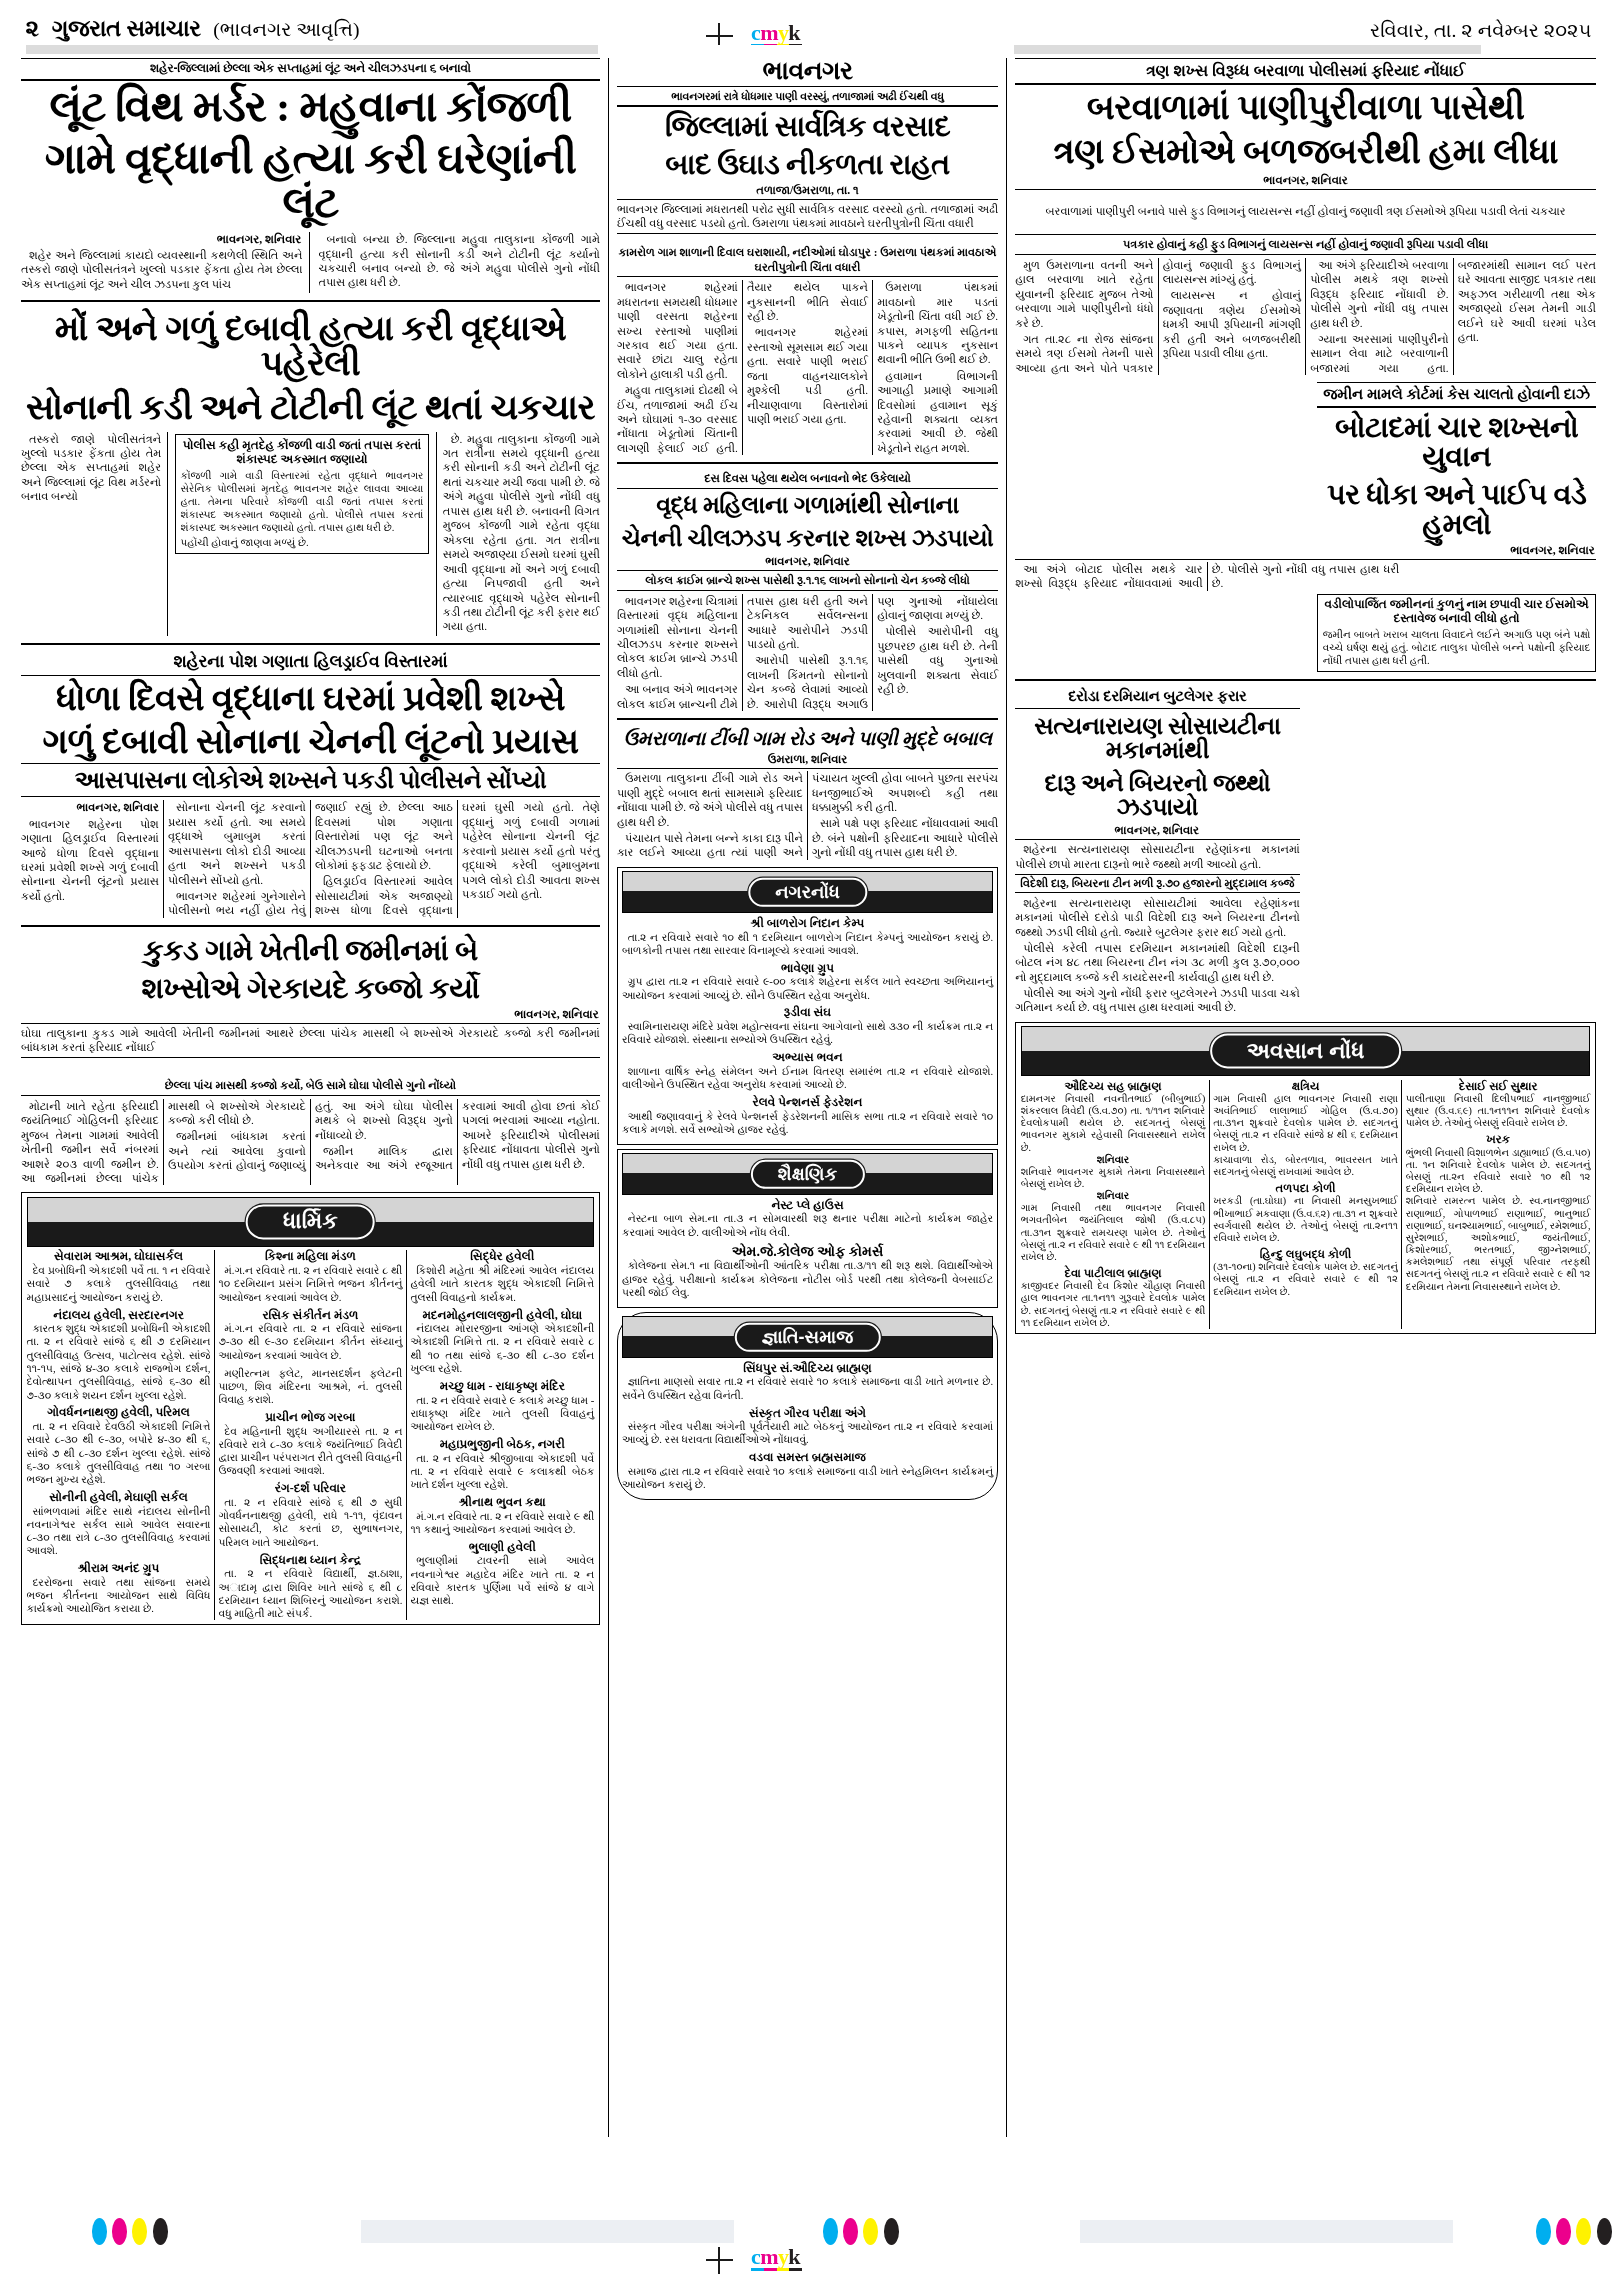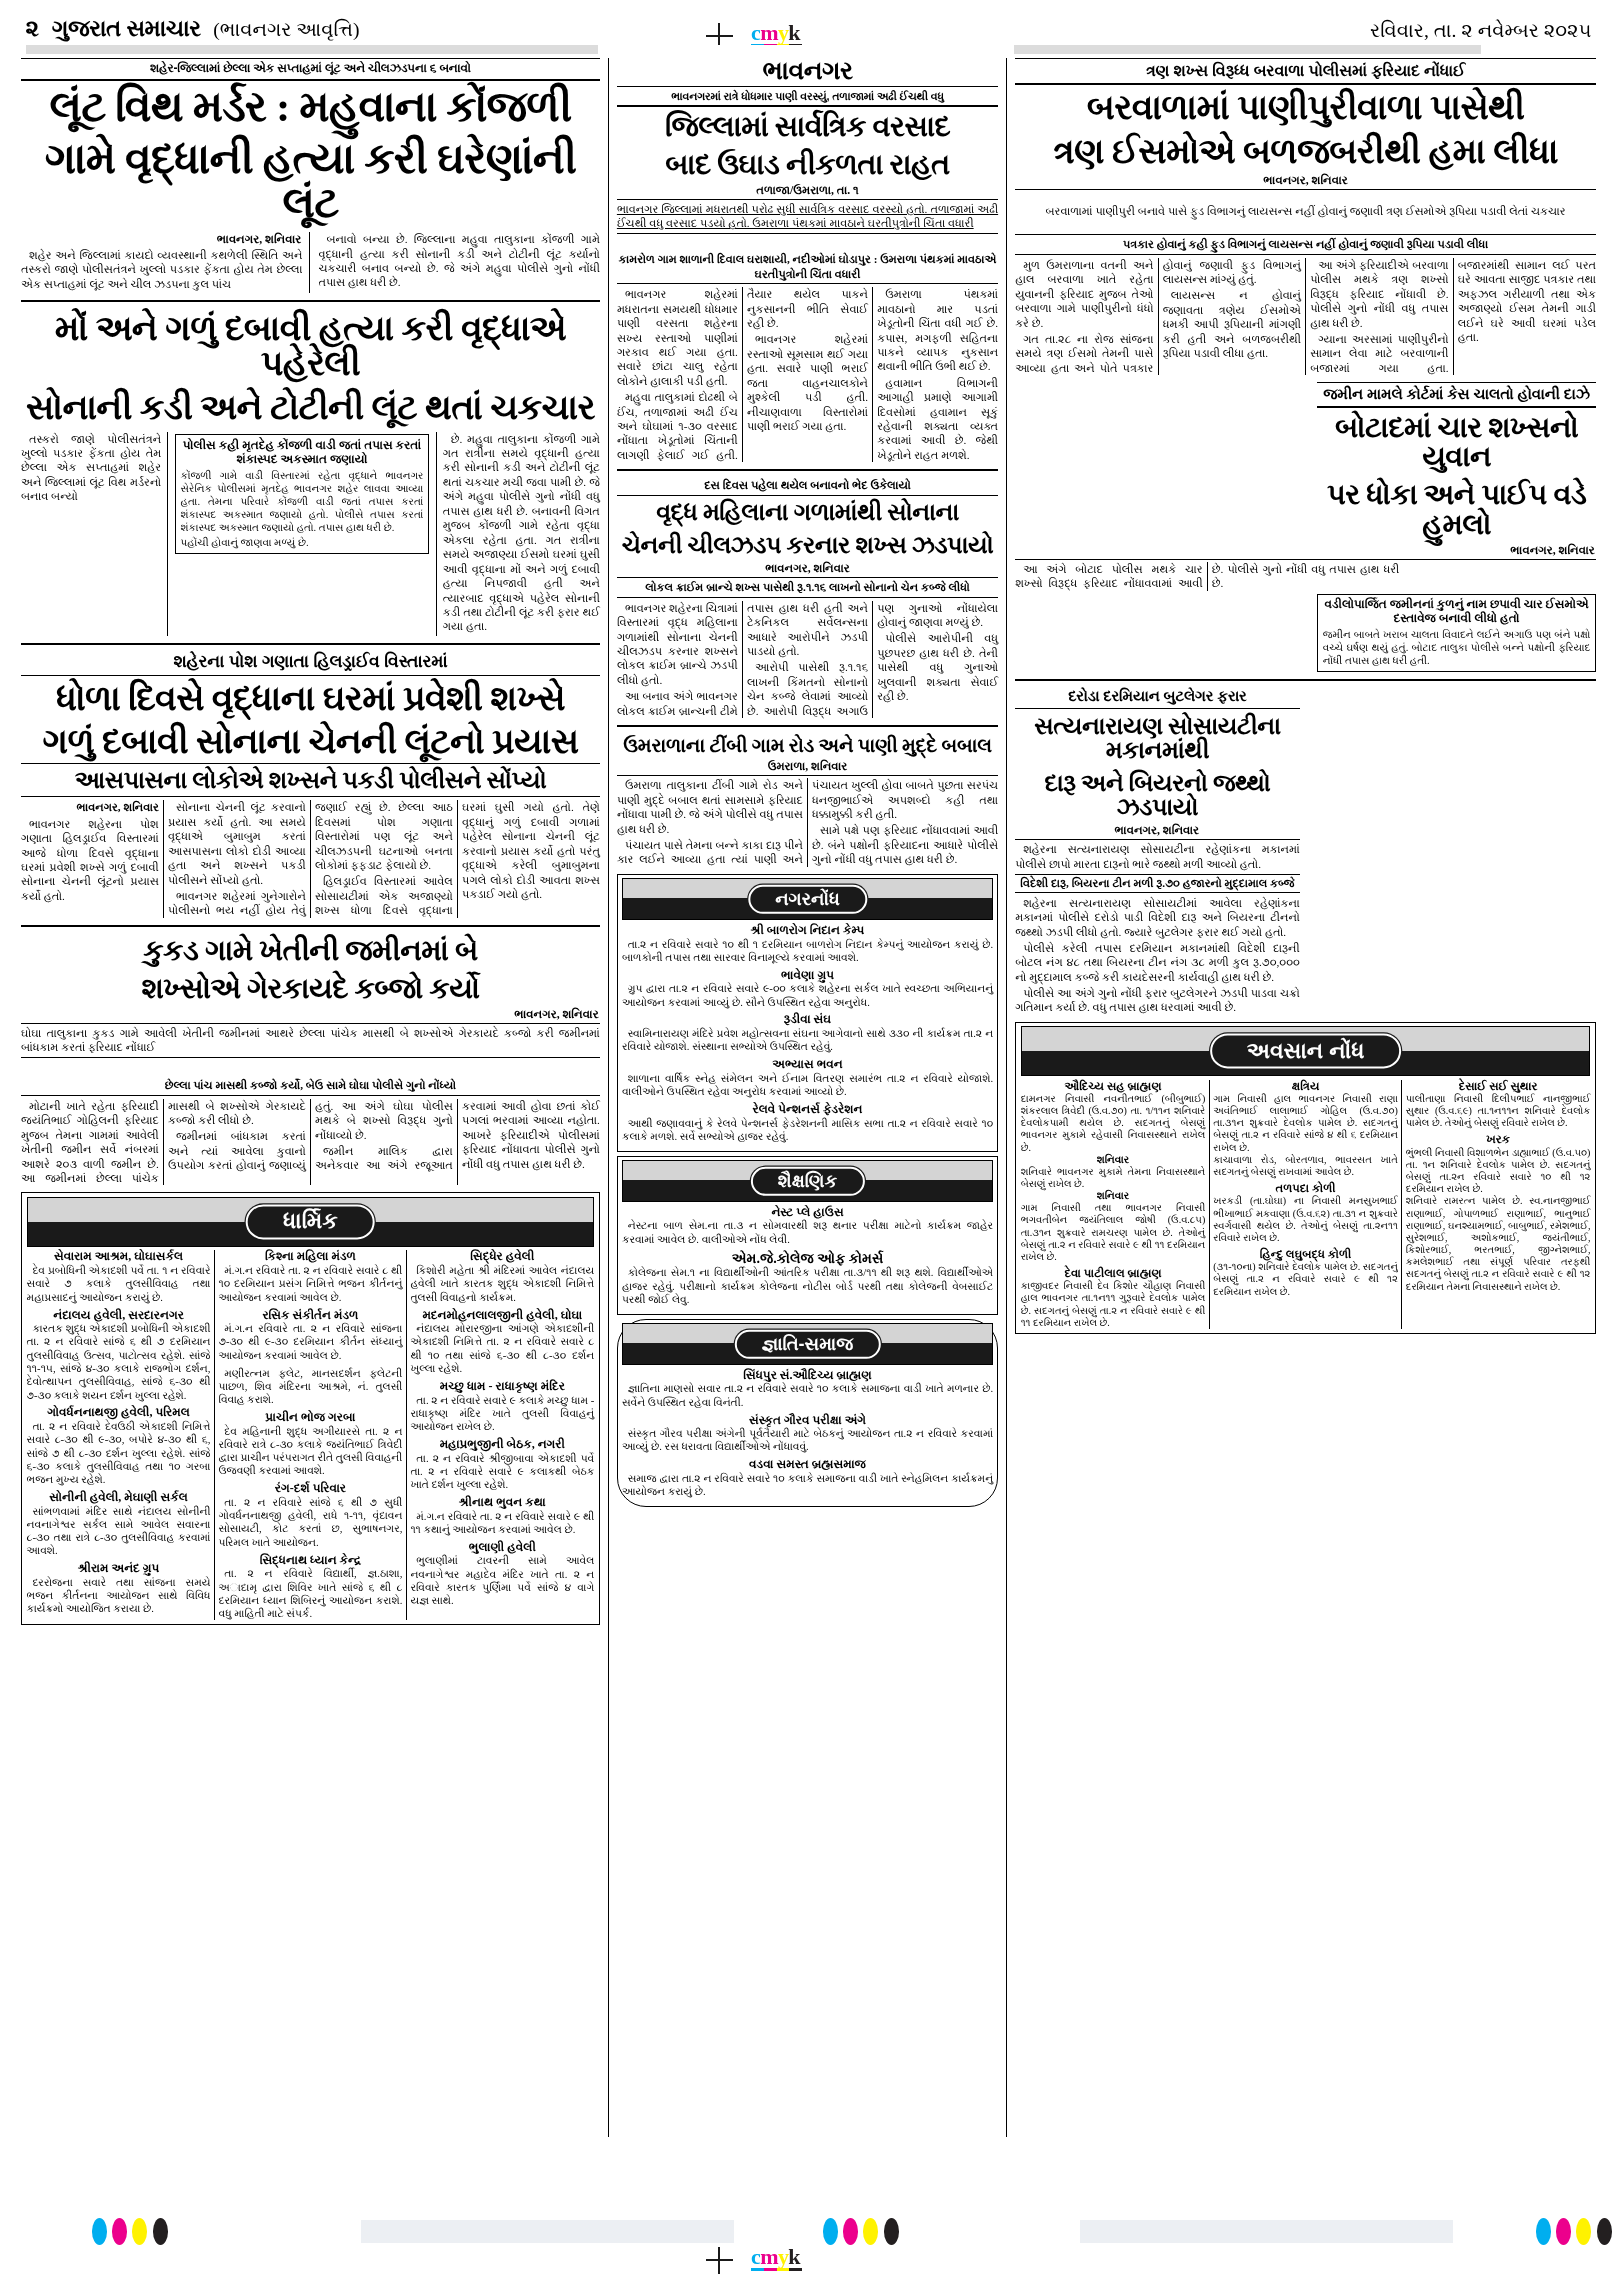--- a/index.html
+++ b/index.html
@@ -53,21 +53,21 @@
   }
   .kicker.nb-top { border-top:none; }
   .headline {
     text-align:center; font-weight:700; line-height:1.02;
     font-family:"Liberation Serif",serif; padding:4.6px 0 3.5px 0;
   }
   .hl-xxl { font-size:43px; letter-spacing:-0.9px; }
   .hl-xl  { font-size:35px; letter-spacing:-0.7px; }
   .hl-lg  { font-size:29px; letter-spacing:-0.6px; }
   .hl-md  { font-size:24px; letter-spacing:-0.5px; }
-  .hl-sm  { font-size:19.6px; letter-spacing:-0.3px; }
+  .hl-sm  { font-size:19.6px; letter-spacing:-0.3px;font-style:italic; }
   .byline { text-align:right; font-size:11.6px; font-weight:700; padding:1.2px 1.2px 1.7px 0; }
   .byline-c { text-align:center; font-size:11.6px; font-weight:700; padding:1.2px 0 1.7px 0; }
 
   .body-cols { column-gap:9.2px; column-rule:0.6px solid #000; font-size:11.3px; line-height:1.28; text-align:justify; }
   .body-cols.c2 { column-count:2; }
   .body-cols.c3 { column-count:3; }
   .body-cols.c4 { column-count:4; }
   .body-cols p { margin:0 0 1.7px 0; text-indent:8px; }
   .body-plain { font-size:11.3px; line-height:1.28; text-align:justify; }
   .body-plain p { margin:0 0 1.7px 0; text-indent:8px; }
@@ -338,21 +338,21 @@
 
     <div class="col col-mid">
 
       <div class="section-title-center">ભાવનગર</div>
 
       <div class="story">
         <div class="kicker" style="font-size:11px;">ભાવનગરમાં રાત્રે ધોધમાર પાણી વરસ્યું, તળાજામાં અઢી ઈંચથી વધુ</div>
         <div class="headline hl-lg">જિલ્લામાં સાર્વત્રિક વરસાદ</div>
         <div class="headline hl-lg">બાદ ઉઘાડ નીકળતા રાહત</div>
         <div class="byline-c">તળાજા/ઉમરાળા, તા. ૧</div>
-        <div class="body-plain" style="border-top:1.2px solid #000; border-bottom:1.2px solid #000; padding:2.3px 0; margin-bottom:18px;text-decoration:underline;">
+        <div class="body-plain" style="border-top:1.2px solid #000; border-bottom:1.2px solid #000; padding:2.3px 0; margin-bottom:11px;">
           <span>ભાવનગર જિલ્લામાં મધરાતથી પરોઢ સુધી સાર્વત્રિક વરસાદ વરસ્યો હતો. તળાજામાં અઢી ઈંચથી વધુ વરસાદ પડયો હતો. ઉમરાળા પંથકમાં માવઠાને ઘરતીપુત્રોની ચિંતા વધારી</span>
         </div>
         <div class="body-plain" style="font-weight:700; text-align:center; border-bottom:1.2px solid #000; padding-bottom:2.3px; margin-bottom:2.9px;">
           <span>કામરોળ ગામ શાળાની દિવાલ ઘરાશાયી, નદીઓમાં ઘોડાપુર : ઉમરાળા પંથકમાં માવઠાએ ઘરતીપુત્રોની ચિંતા વધારી</span>
         </div>
         <div class="body-cols c3">
           <p>ભાવનગર શહેરમાં મધરાતના સમયથી ધોધમાર પાણી વરસતા શહેરના સખ્ય રસ્તાઓ પાણીમાં ગરકાવ થઈ ગયા હતા. સવારે છાંટા ચાલુ રહેતા લોકોને હાલાકી પડી હતી.</p>
           <p>મહુવા તાલુકામાં દોઢથી બે ઈંચ, તળાજામાં અઢી ઈંચ અને ઘોઘામાં ૧-૩૦ વરસાદ નોંધાતા ખેડૂતોમાં ચિંતાની લાગણી ફેલાઈ ગઈ હતી. તૈયાર થયેલ પાકને નુકસાનની ભીતિ સેવાઈ રહી છે.</p>
           <p>ભાવનગર શહેરમાં રસ્તાઓ સૂમસામ થઈ ગયા હતા. સવારે પાણી ભરાઈ જતા વાહનચાલકોને મુશ્કેલી પડી હતી. નીચાણવાળા વિસ્તારોમાં પાણી ભરાઈ ગયા હતા.</p>
           <p>ઉમરાળા પંથકમાં માવઠાનો માર પડતાં ખેડૂતોની ચિંતા વધી ગઈ છે. કપાસ, મગફળી સહિતના પાકને વ્યાપક નુકસાન થવાની ભીતિ ઉભી થઈ છે.</p>

